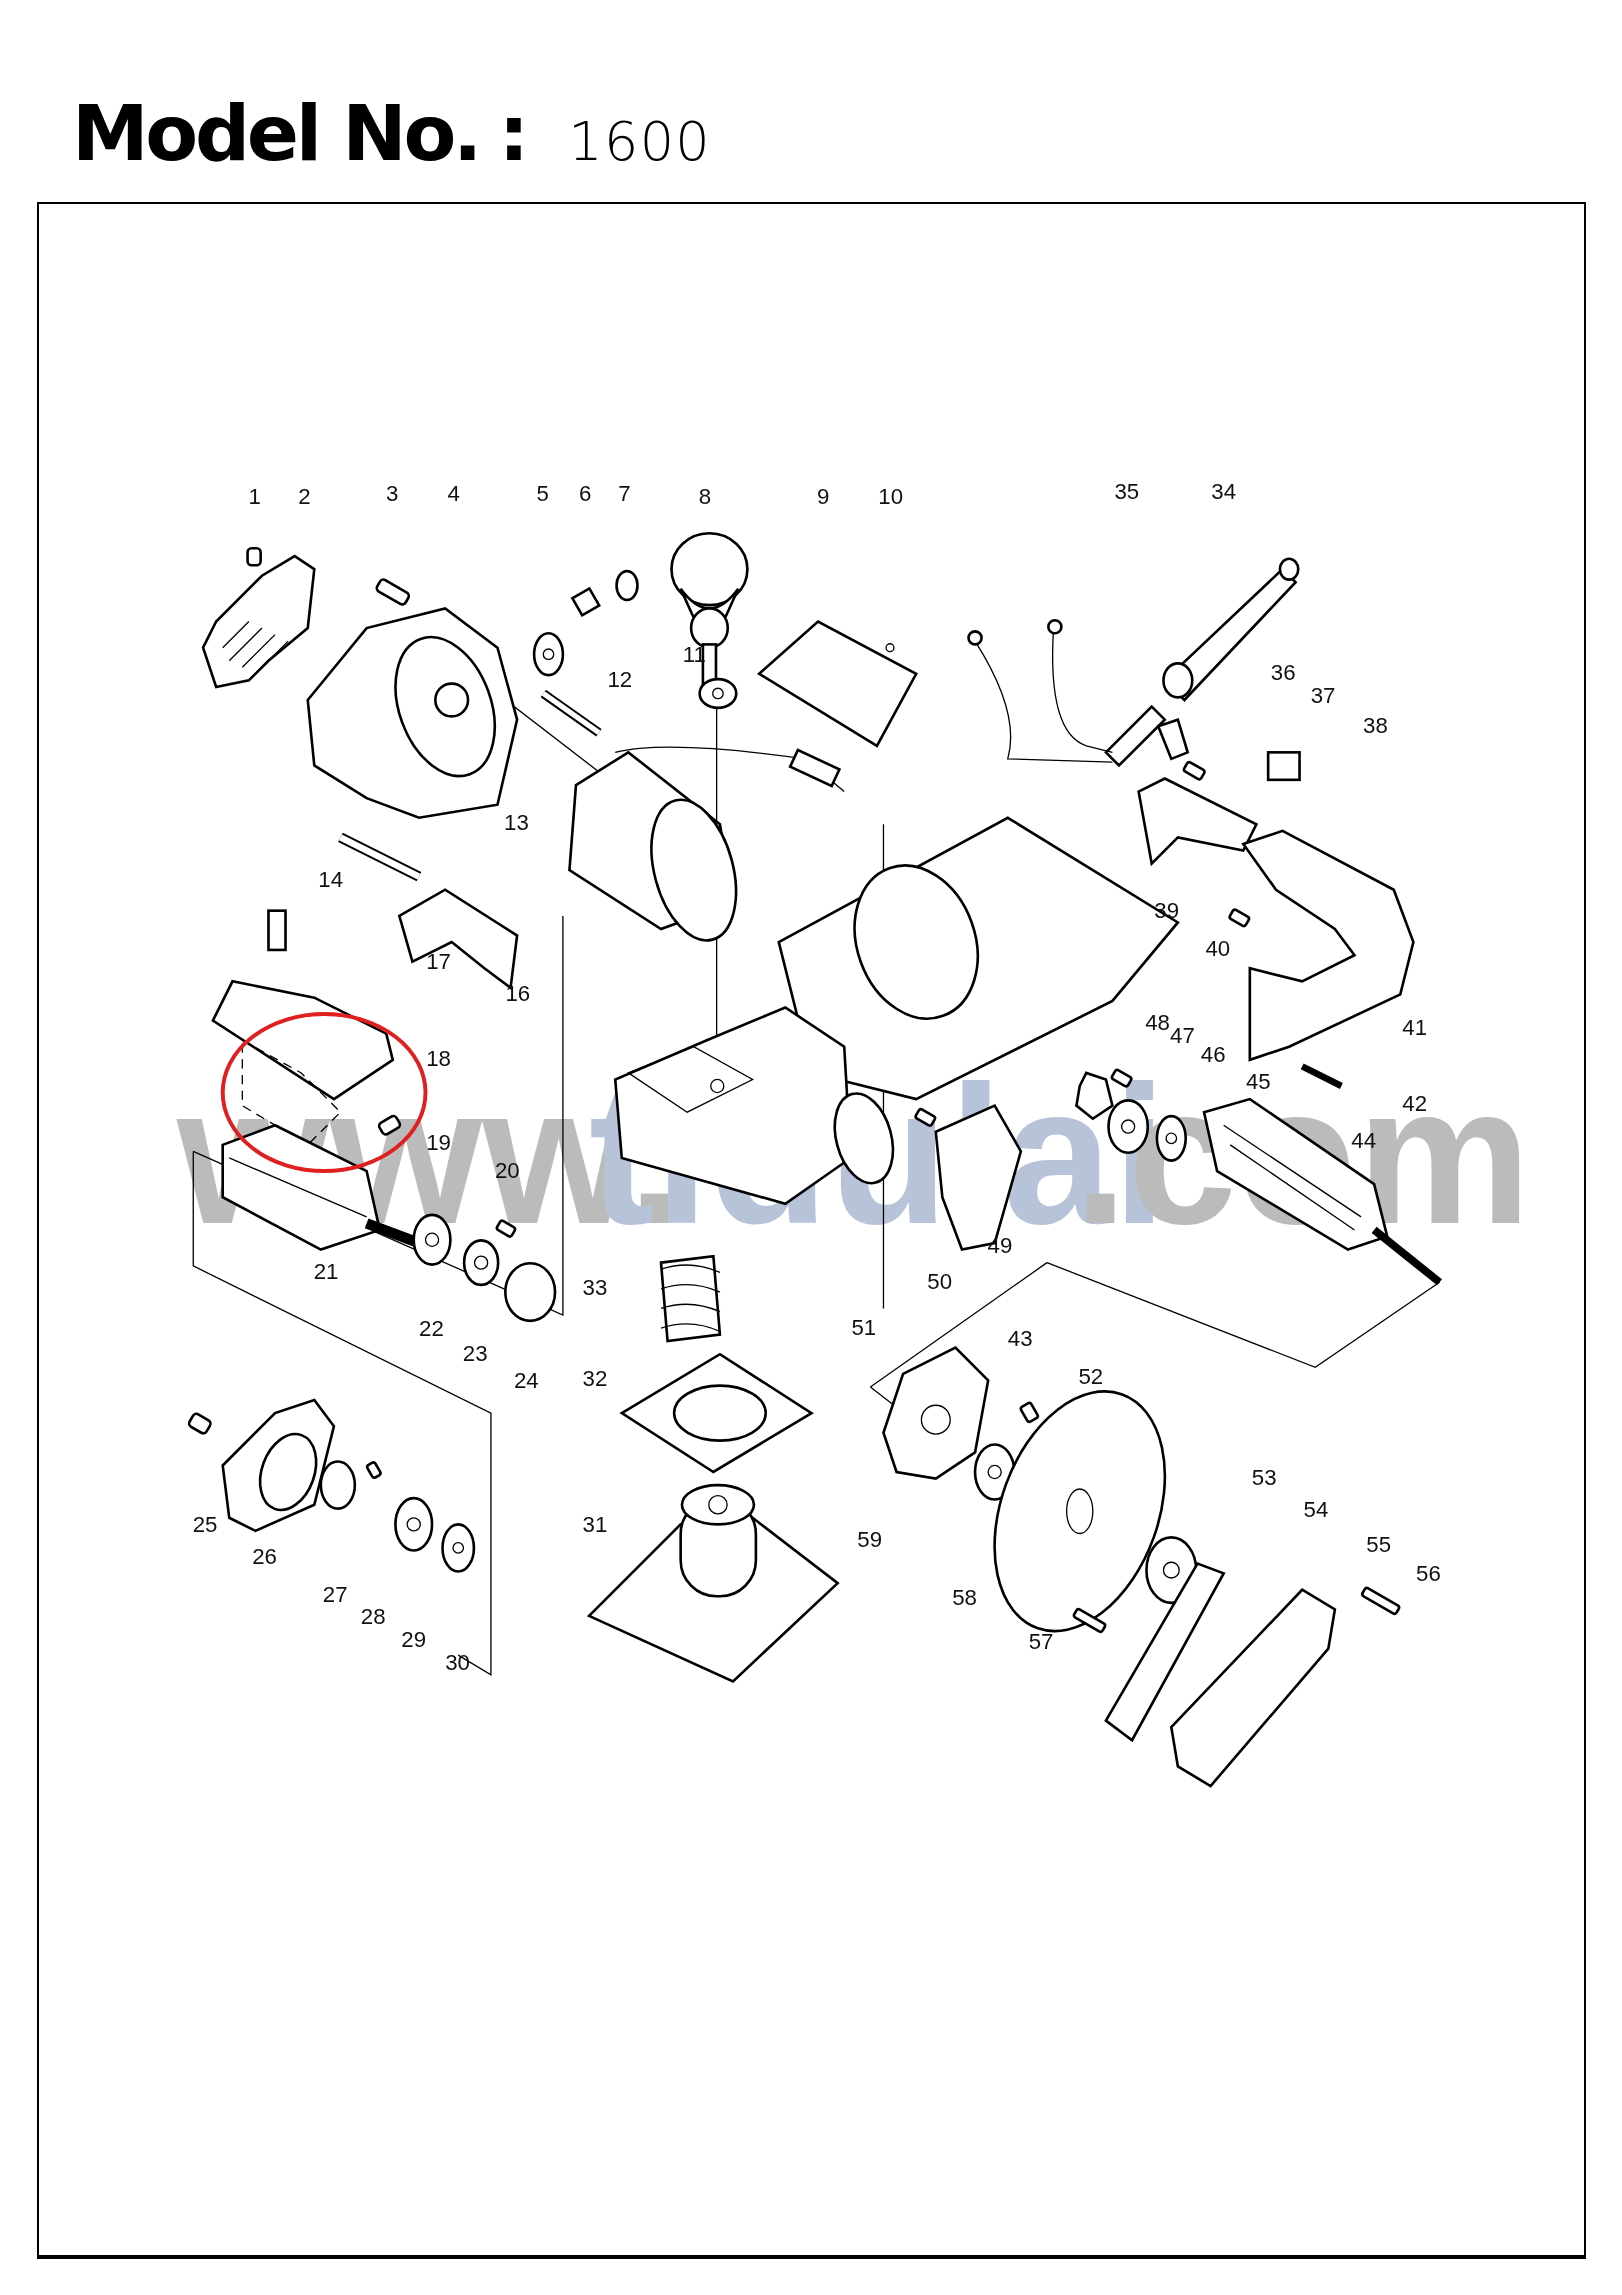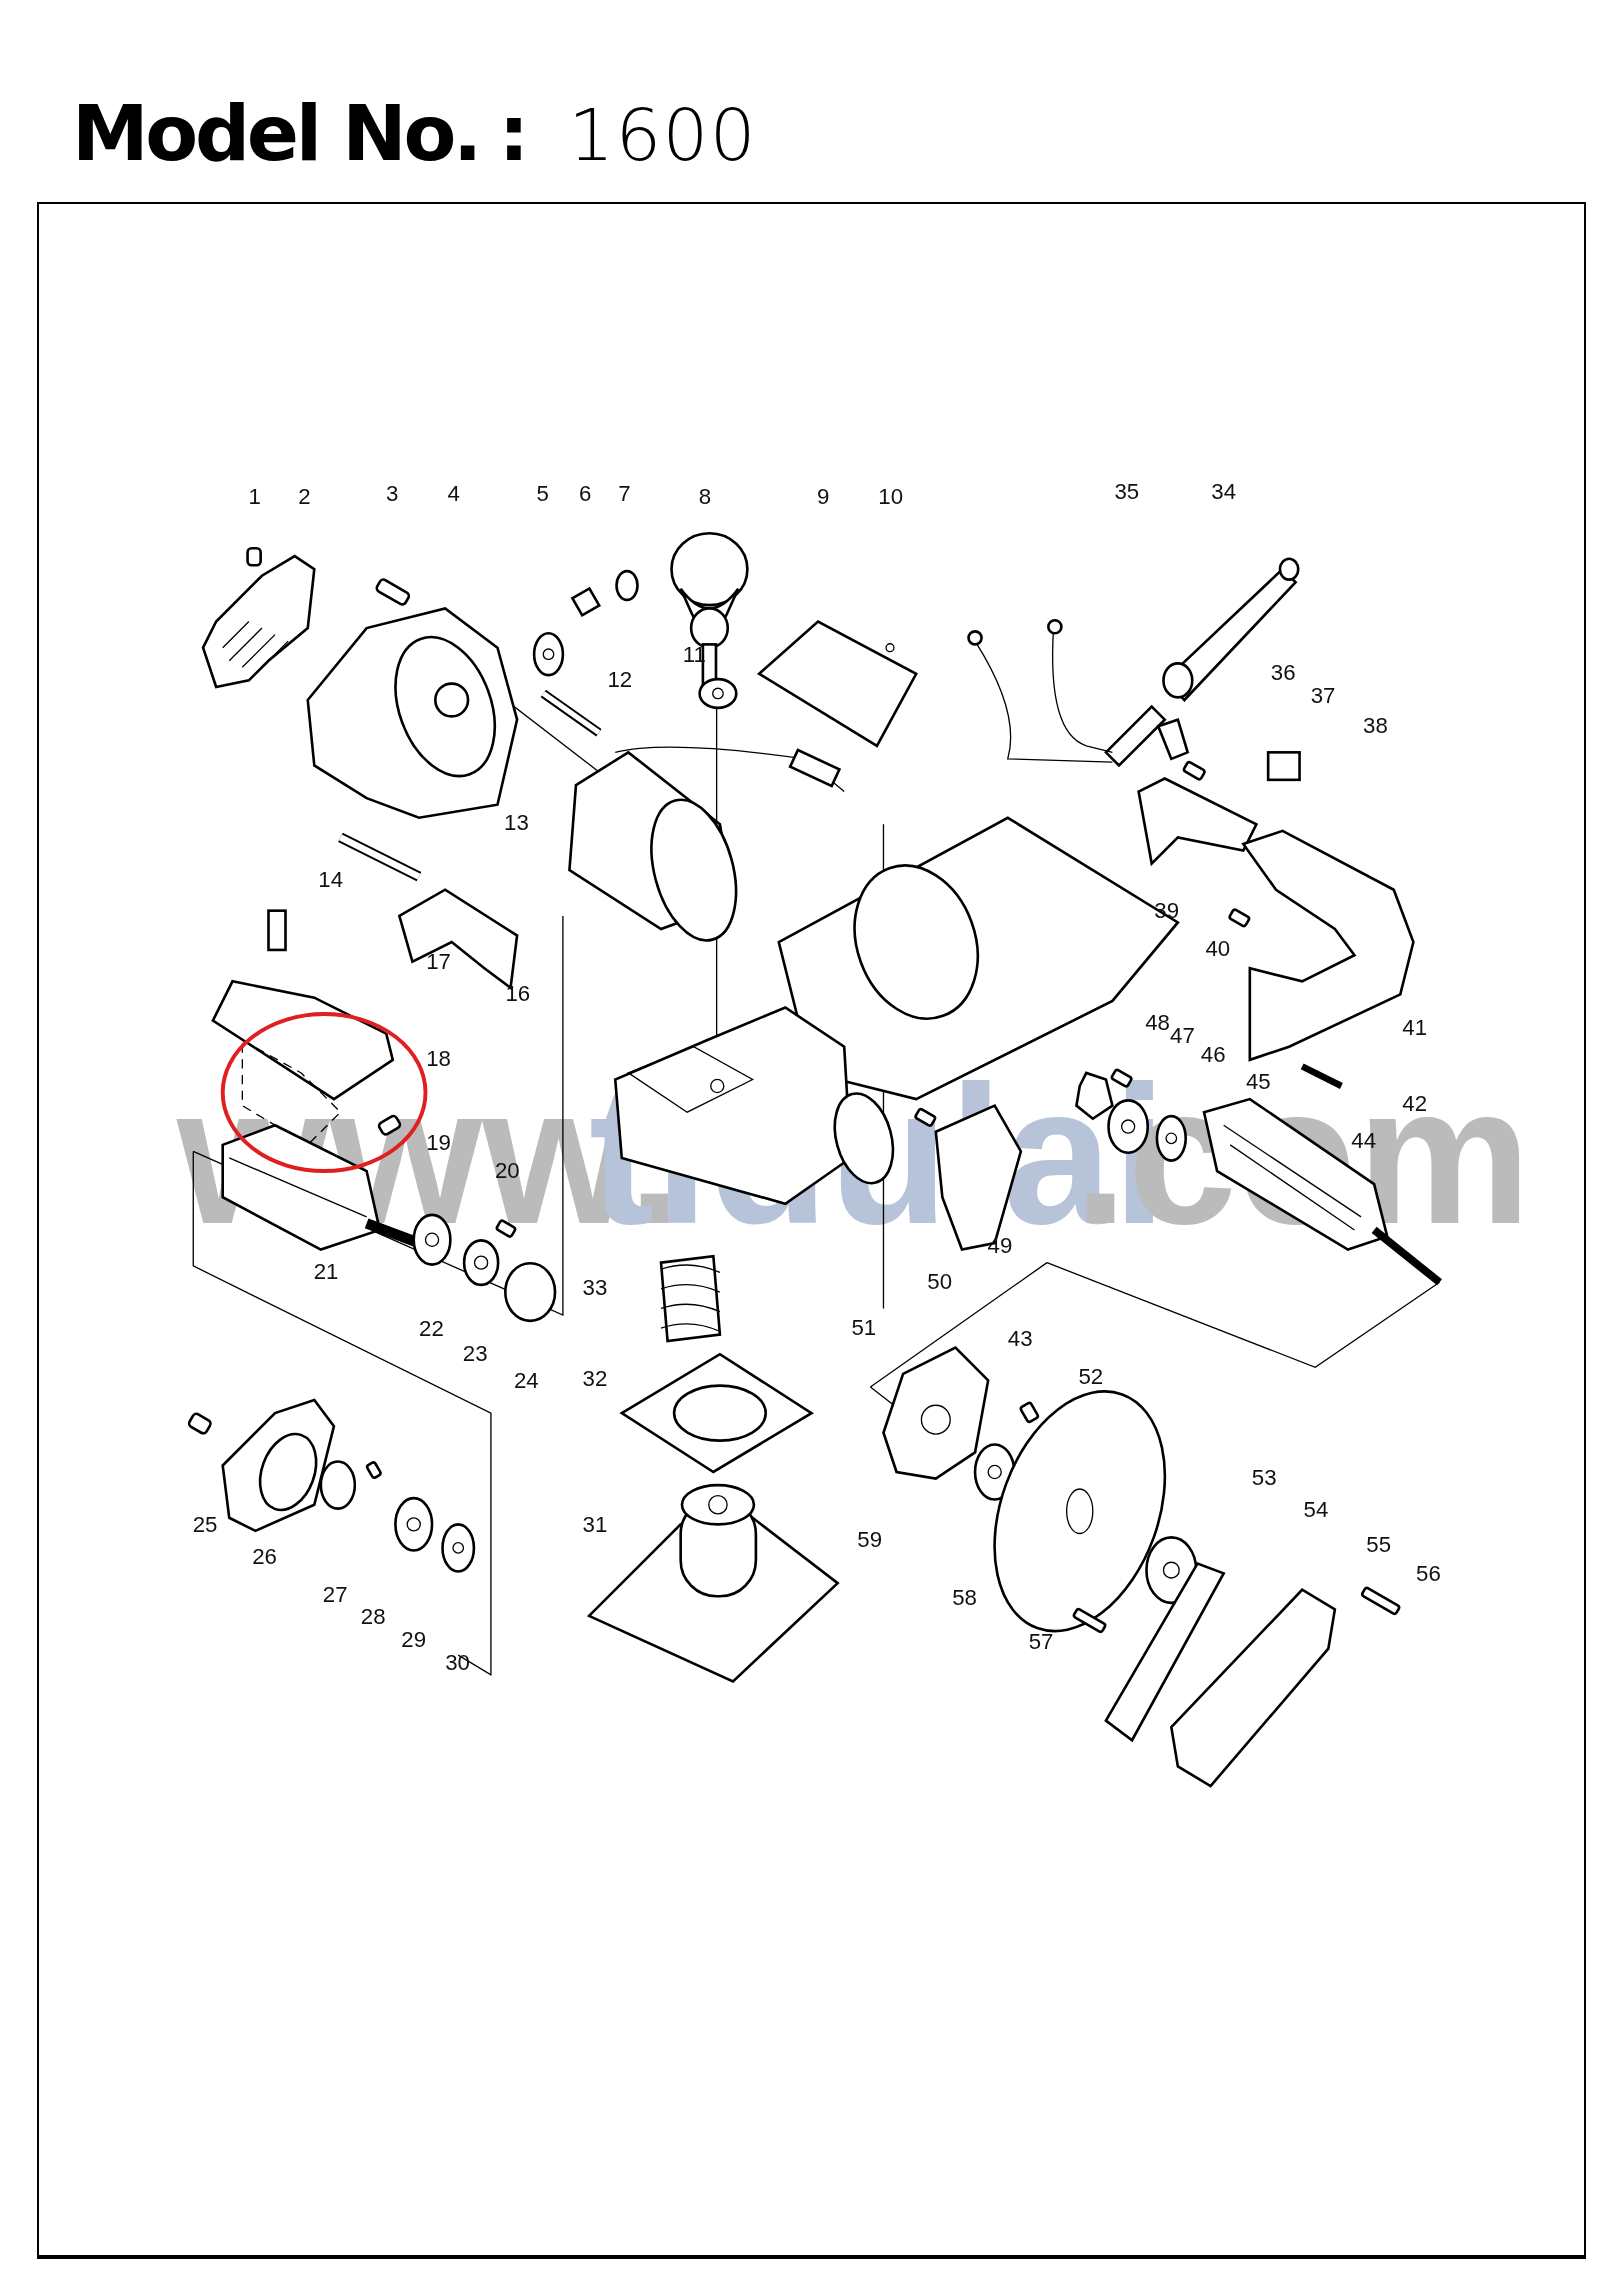--- a/index.html
+++ b/index.html
@@ -1,20 +1,20 @@
 <!DOCTYPE html>
 <html style="font-size:10.5px"><head>
 <meta charset="utf-8">
 <style>
   html,body{margin:0;padding:0;background:#ffffff;}
   body{width:1623px;height:2295px;position:relative;overflow:hidden;font-family:"DejaVu Sans",sans-serif;}
   .title{position:absolute;left:72px;top:77px;height:92px;display:flex;align-items:baseline;white-space:nowrap;margin-top:12px;}
   .title-label{font-family:"DejaVu Sans",sans-serif;font-weight:bold;font-size:77px;letter-spacing:-3.3px;color:#000;}
   .title-colon{font-family:"DejaVu Sans",sans-serif;font-weight:bold;font-size:77px;color:#000;margin-left:19.6px;}
-  .title-value{font-family:"DejaVu Sans",sans-serif;font-weight:200;font-size:72px;color:#000;margin-left:39px;-webkit-text-stroke:0px;letter-spacing:1.3px;}
+  .title-value{font-family:"DejaVu Sans",sans-serif;font-weight:200;font-size:54px;color:#000;margin-left:39px;-webkit-text-stroke:0px;letter-spacing:1.3px;}
   .frame{position:absolute;left:37px;top:202px;width:1545px;height:2051px;border:2.6px solid #000;border-bottom-width:4.6px;box-sizing:content-box;}
   svg.diagram{position:absolute;left:0;top:0;}
   .lbl{font-family:"Liberation Sans",sans-serif;font-size:34px;fill:#111;}
   .wm{font-family:"Liberation Sans",sans-serif;font-weight:bold;font-size:300px;}
   .part{fill:#fff;stroke:#000;stroke-width:4;}
   .thin{fill:none;stroke:#000;stroke-width:2;}
   .lead{fill:none;stroke:#000;stroke-width:2;}
   .dash{fill:none;stroke:#000;stroke-width:2;stroke-dasharray:14 10;}
 </style>
 </head>

